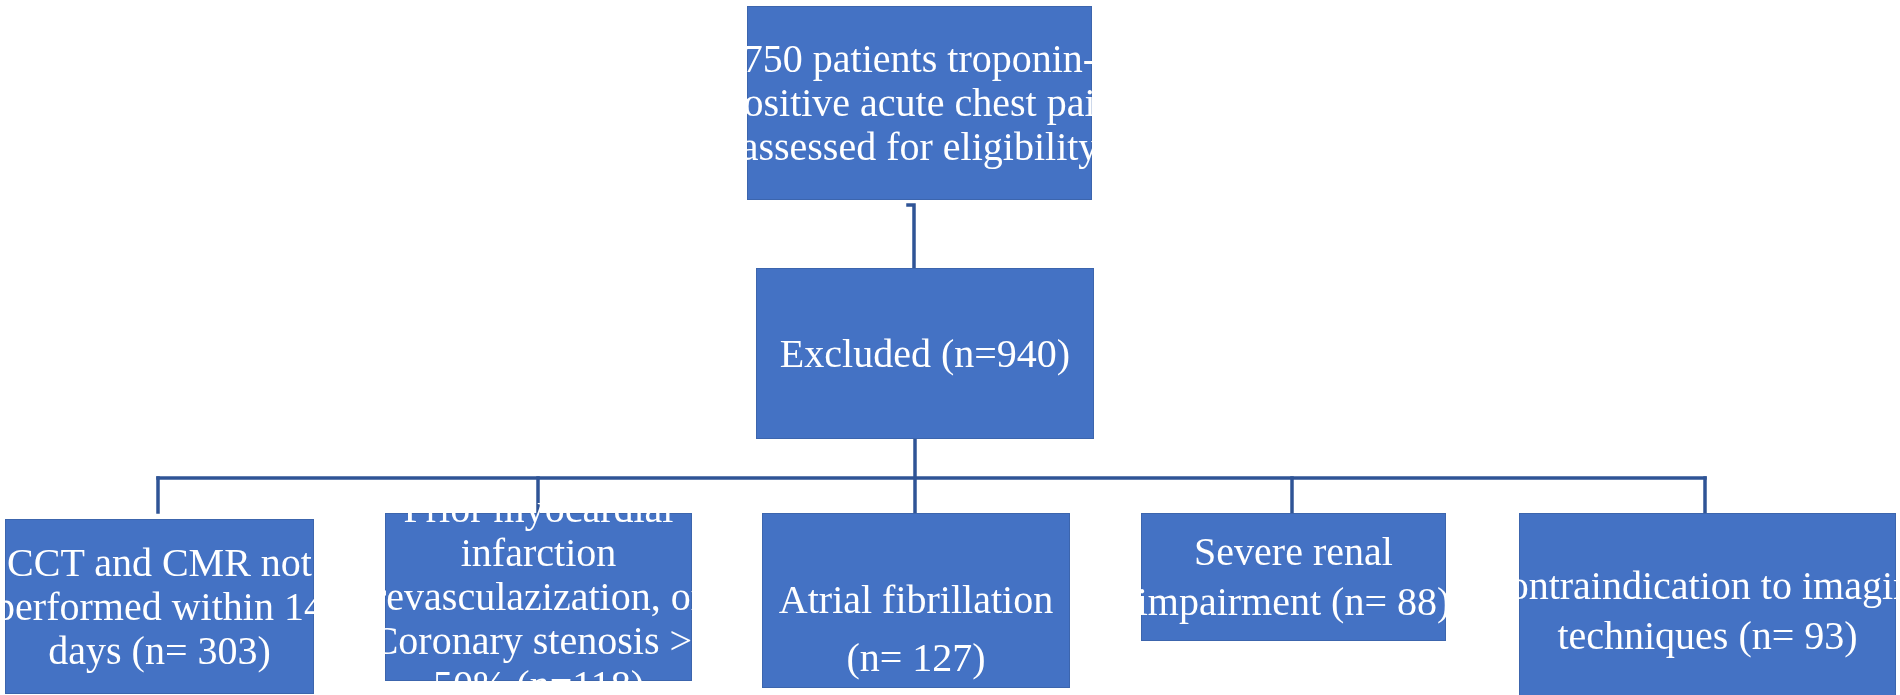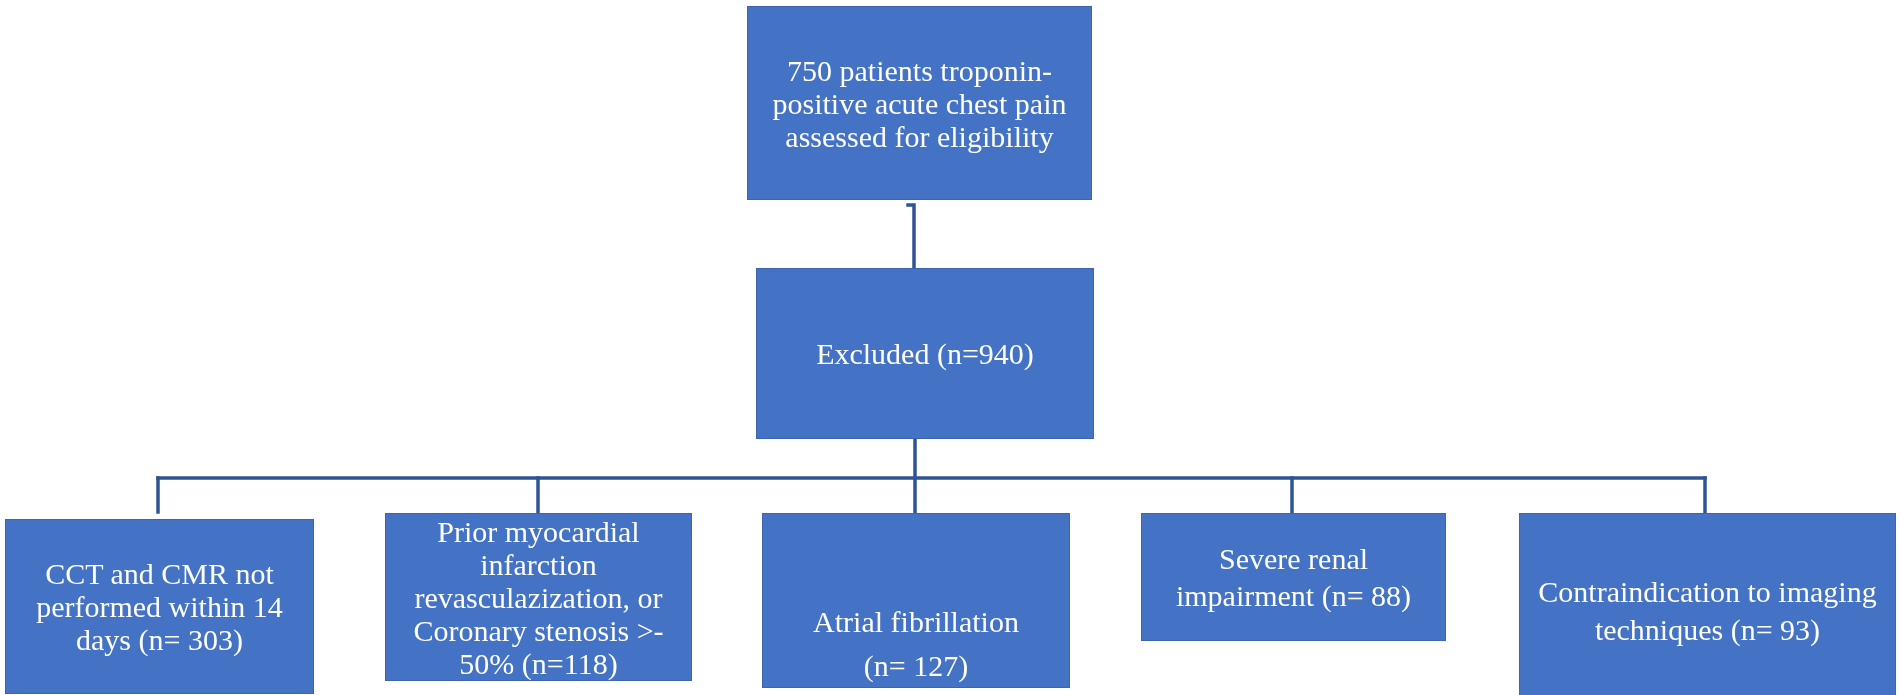--- a/index.html
+++ b/index.html
@@ -26,21 +26,21 @@
   .node {
     position: absolute;
     z-index: 2;
     background: #4472C4;
     border: 1px solid #3c65ad;
     box-sizing: border-box;
     display: flex;
     align-items: center;
     justify-content: center;
     color: #ffffff;
-    font-size: 30px;
+    font-size: 40px;
     line-height: 1.1;
     text-align: center;
   }
   .node .label {
     white-space: pre;
     text-align: center;
   }
   .node-top      { left: 747px;  top: 6px;   width: 345px; height: 194px; }
   .node-excluded { left: 756px;  top: 268px; width: 338px; height: 171px; }
   .node-r1       { left: 5px;    top: 519px; width: 309px; height: 175px; }

